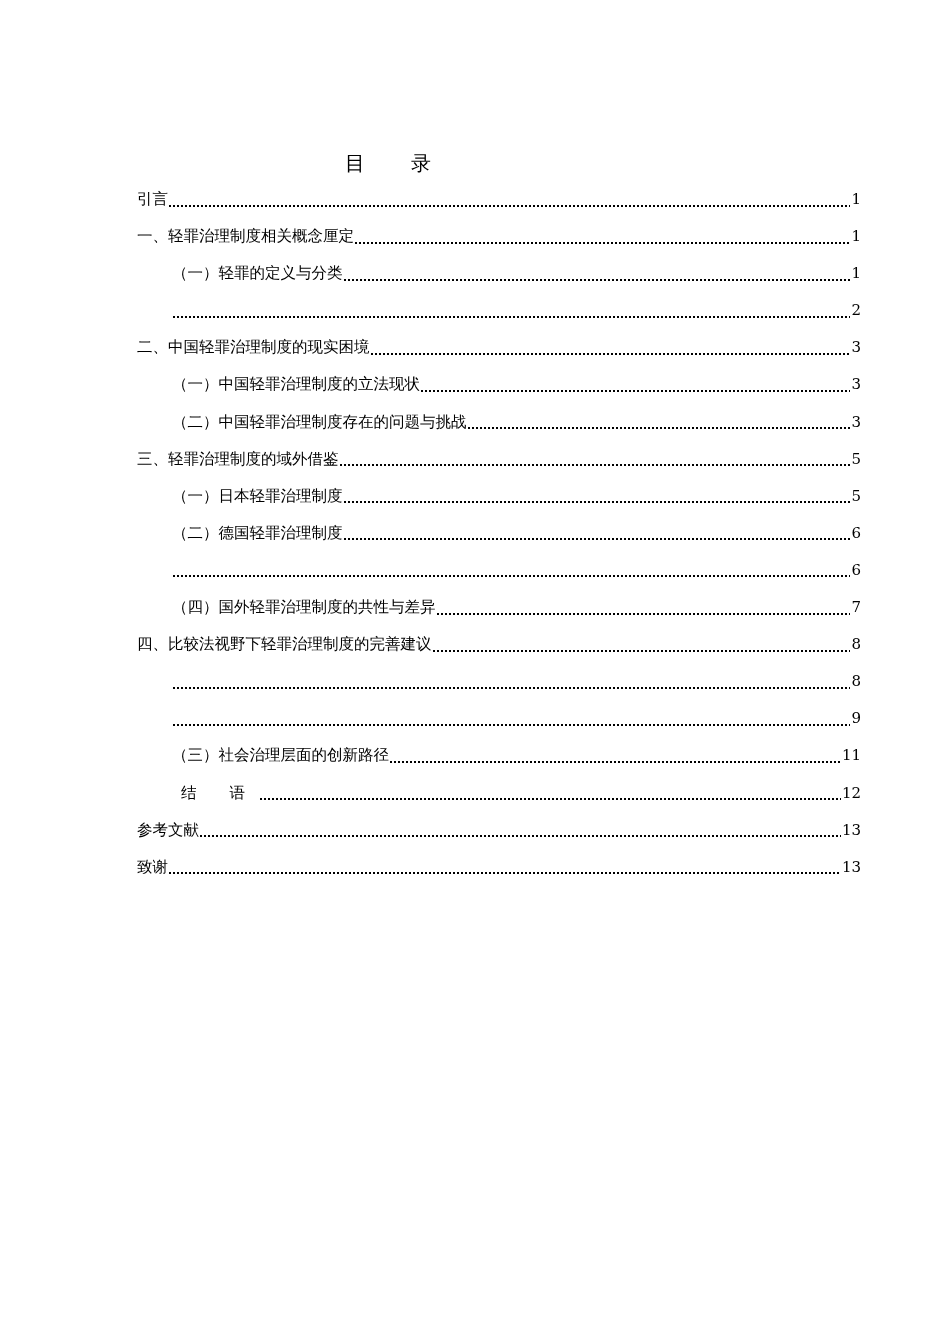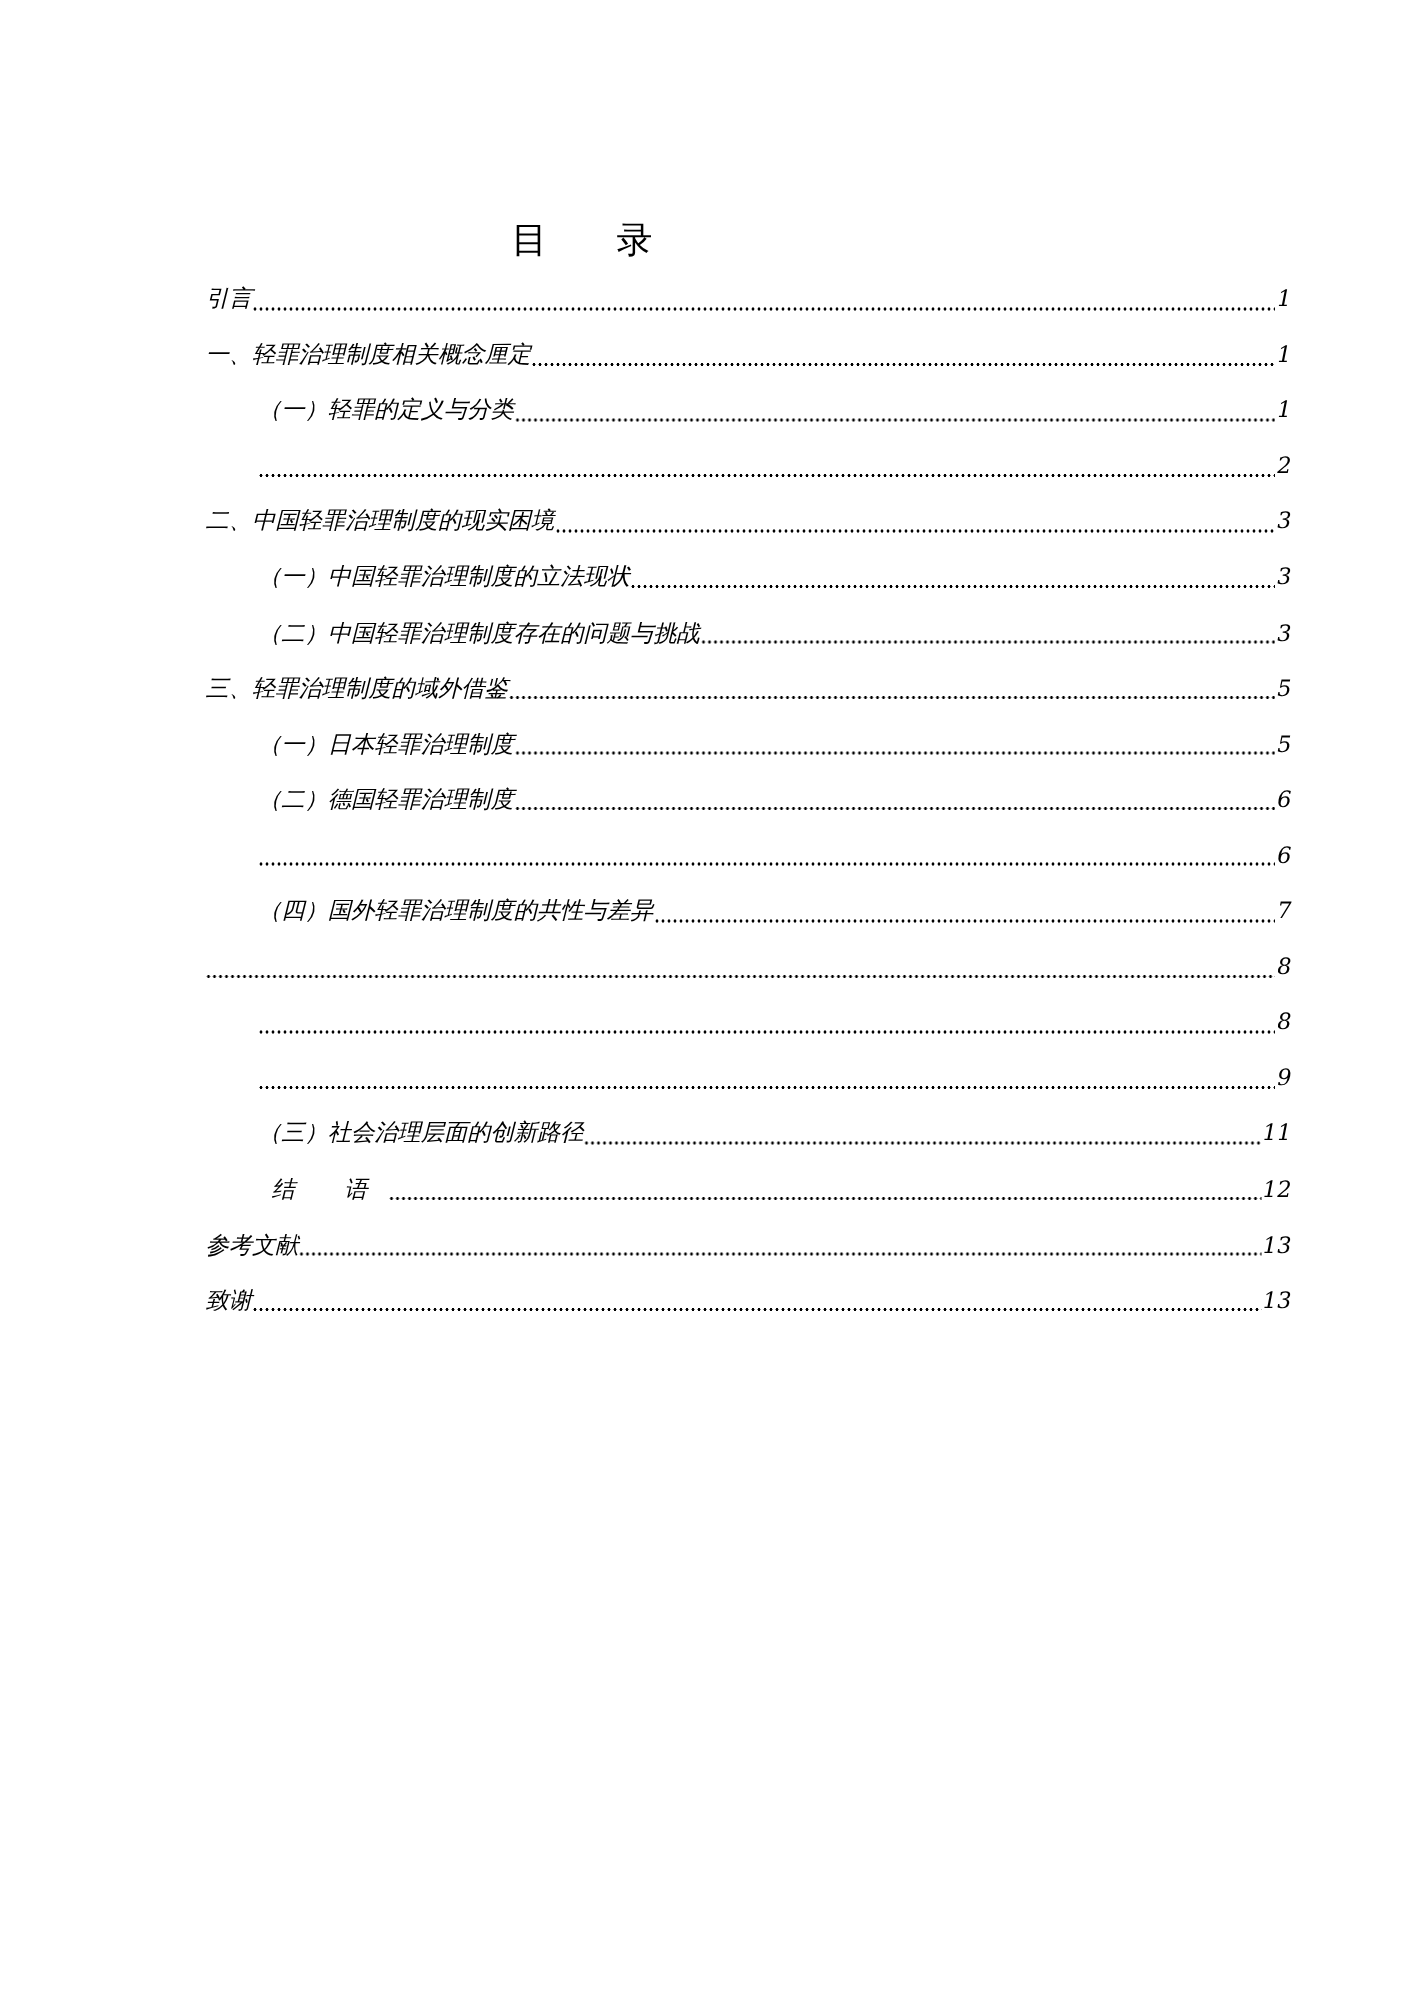--- a/index.html
+++ b/index.html
@@ -22,40 +22,39 @@
       width: 950px;
       height: 1344px;
       background: #ffffff;
     }
     .toc-title {
       position: absolute;
       left: 0;
       width: 776px;
       top: 146px;
       text-align: center;
-      font-family: Liberation Mono, monospace;
-      font-size: 24px;
+      font-family: Liberation Sans, sans-serif;
+      font-size: 20px;
       line-height: 34px;
       letter-spacing: 0;
     }
     .toc-title .ch1 { margin-right: 46px; }
     .toc-list {
       position: absolute;
       left: 137px;
       top: 181px;
       width: 724px;
     }
     .toc-entry {
       display: flex;
       align-items: baseline;
       height: 37.1px;
       line-height: 37.1px;
       font-size: 15.5px;
       white-space: nowrap;
-      font-style: italic;
     }
     .toc-entry.level-2 {
       padding-left: 35px;
     }
     .toc-entry .label {
       flex: 0 0 auto;
     }
     .toc-entry .leader {
       flex: 1 1 auto;
       overflow: hidden;
@@ -139,20 +138,21 @@
     <div class="toc-entry level-2">
       <span class="leader"></span>
       <span class="page-num">6</span>
     </div>
     <div class="toc-entry level-2">
       <span class="label">（四）国外轻罪治理制度的共性与差异</span>
       <span class="leader"></span>
       <span class="page-num">7</span>
     </div>
     <div class="toc-entry level-1">
+      <span class="label">四、比较法视野下轻罪治理制度的完善建议</span>
       <span class="leader"></span>
       <span class="page-num">8</span>
     </div>
     <div class="toc-entry level-2">
       <span class="leader"></span>
       <span class="page-num">8</span>
     </div>
     <div class="toc-entry level-2">
       <span class="leader"></span>
       <span class="page-num">9</span>

